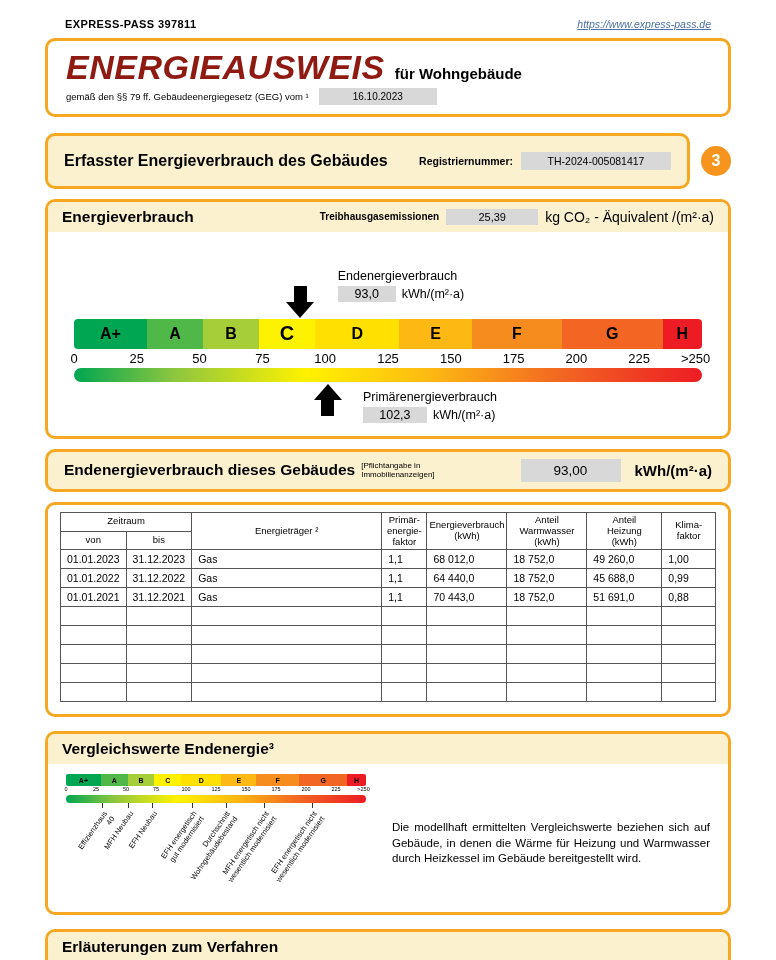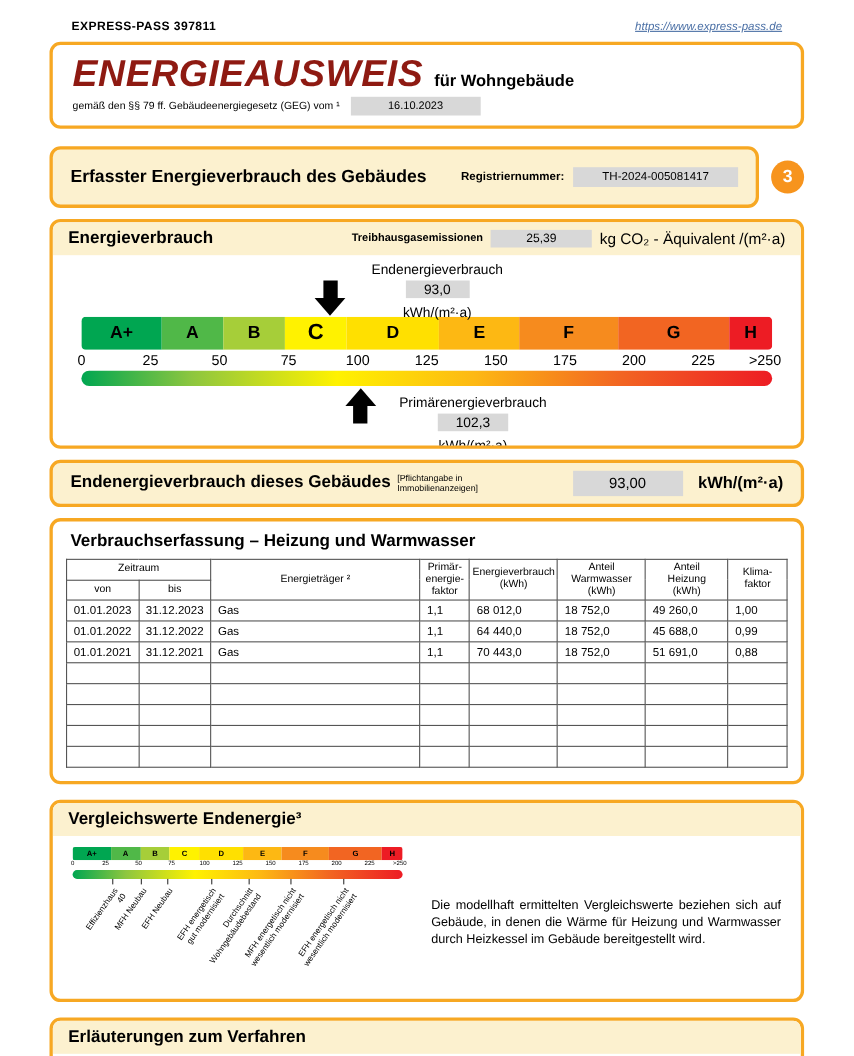--- a/index.html
+++ b/index.html
@@ -44,32 +44,32 @@
   .reg-cluster{margin-left:auto;display:flex;align-items:center;gap:8px;}
   .reg-label{font-size:10.5px;font-weight:bold;}
   .reg-box{padding:3px 12px;font-size:10.5px;min-width:150px;}
   .page-badge{width:30px;height:30px;border-radius:50%;background:var(--badge);color:#fff;font-size:16px;font-weight:bold;display:flex;align-items:center;justify-content:center;margin-left:11px;flex:0 0 auto;}
 
   
   .energy-head-right{margin-left:auto;display:flex;align-items:center;gap:7px;}
   .ghg-label{font-size:10px;font-weight:bold;}
   .ghg-box{width:92px;padding:2px 0;font-size:11px;}
   .ghg-unit{font-size:14px;}
-  .energy-body{padding:4px 26px 6px;}
+  .energy-body{padding:4px 26px 6px;margin-top:31px;}
   .scale-wrap{position:relative;}
   .zone-top{position:relative;height:52px;}
   .zone-bottom{position:relative;height:48px;}
   .arrow-down{position:absolute;left:36%;bottom:1px;transform:translateX(-50%);display:flex;flex-direction:column;align-items:center;}
   .arrow-down .stem{width:13px;height:16px;background:#000;}
   .arrow-down .head{width:0;height:0;border-left:14px solid transparent;border-right:14px solid transparent;border-top:16px solid #000;}
   .arrow-up{position:absolute;left:40.4%;top:2px;transform:translateX(-50%);display:flex;flex-direction:column;align-items:center;}
   .arrow-up .head{width:0;height:0;border-left:14px solid transparent;border-right:14px solid transparent;border-bottom:16px solid #000;}
   .arrow-up .stem{width:13px;height:16px;background:#000;}
   .val-block{position:absolute;font-size:12.5px;white-space:nowrap;}
-  .val-block .vline{margin-top:3px;display:flex;align-items:center;gap:6px;flex-direction:column;}
+  .val-block .vline{margin-top:3px;display:flex;align-items:center;gap:6px;}
   .end-block{left:42%;top:2px;}
   .pri-block{left:46%;top:8px;}
   .vb{padding:1px 0;font-size:12.5px;}
   .vb-end{width:58px;}
   .vb-pri{width:64px;}
 
   .class-bar{display:flex;height:30px;border-radius:4px;overflow:hidden;}
   .class-bar .seg{display:flex;align-items:center;justify-content:center;font-weight:bold;font-size:16px;color:#000;}
   .seg-0{flex:1.3;background:#00A651;}
   .seg-1{flex:1;background:#50B848;}
@@ -231,21 +231,20 @@
   <div class="end-bar">
     <span class="end-bar-title">Endenergieverbrauch dieses Gebäudes</span>
     <span class="end-note preline">[Pflichtangabe in
 Immobilienanzeigen]</span>
     <span class="gv end-valbox">93,00</span>
     <span class="end-unit">kWh/(m²·a)</span>
   </div>
 
   <div class="ybox row-gap">
     <div class="table-body">
-      <div class="table-title">Verbrauchserfassung – Heizung und Warmwasser</div>
       <table class="consume">
         <colgroup>
           <col style="width:8.5%">
             <col style="width:8.5%">
             <col style="width:31%">
             <col style="width:7%">
           <col style="width:12%">
             <col style="width:12.5%">
             <col style="width:12%">
             <col style="width:8.5%">

